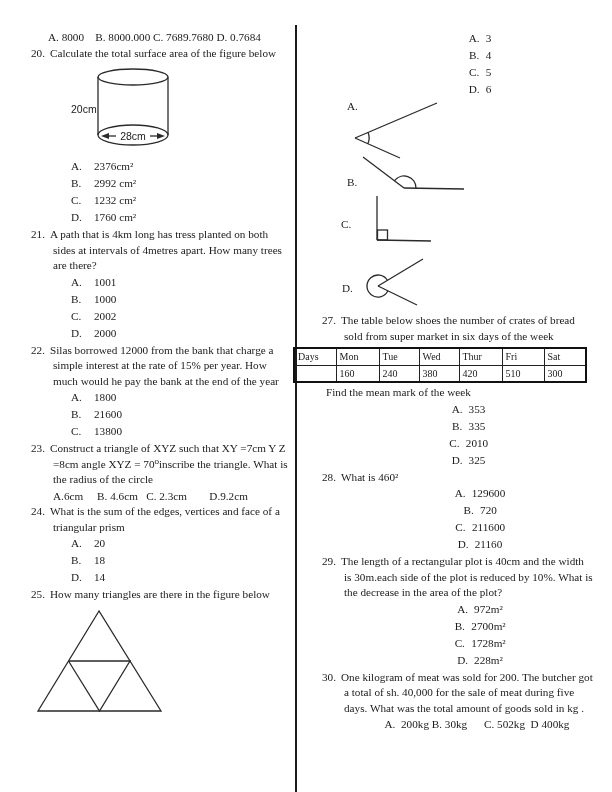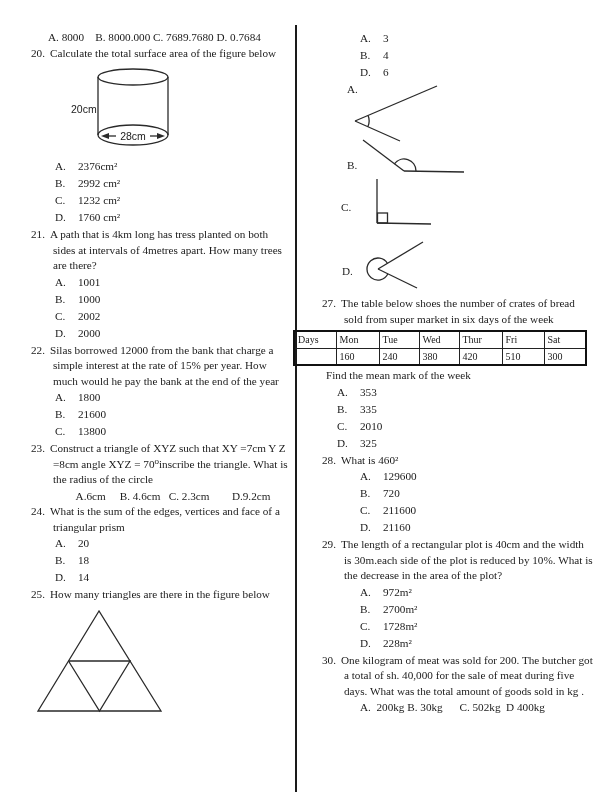--- a/index.html
+++ b/index.html
@@ -8,28 +8,28 @@
     font-family:"Liberation Serif","DejaVu Serif",serif;
     font-size:11.2px;line-height:15.5px;color:#1a1a1a;
   }
   .divider{position:absolute;left:295px;top:25px;width:2px;height:767px;background:#1a1a1a;}
   .col{position:absolute;top:4px;}
   .col-left{left:31px;width:262px;padding-top:26px;}
   .col-right{left:322px;width:272px;padding-top:26px;}
   .qhead{padding-left:22px;text-indent:-22px;}
   .qnum{margin-right:5px;}
   .opts{margin-top:1px;}
-  .opt{margin-left:24px;margin-bottom:1.5px;}
-  .col-right .opt{margin-left:38px;}
+  .opt{margin-left:40px;margin-bottom:1.5px;}
+  .col-right .opt{margin-left:38px;text-align:center;}
   .col-right .opts-tight .opt{margin-left:15px;}
   .letter{display:inline-block;min-width:23px;}
   .inline-opts{white-space:pre-wrap;}
   .top-opts{margin-left:17px;}
-  .cont-opts{margin-left:22px;margin-top:1px;text-align:center;}
-  .q30-opts{margin-left:38px;margin-top:1px;}
+  .cont-opts{margin-left:22px;margin-top:1px;}
+  .q30-opts{margin-left:38px;margin-top:1px;text-align:center;}
   .subtext{margin-left:4px;}
   svg{display:block;}
   svg line, svg ellipse, svg path, svg polygon, svg polyline, svg rect{
     stroke:#2a2a2a;fill:none;stroke-width:1.3;
   }
   svg polygon.arrowhead{fill:#2a2a2a;stroke:none;}
   svg text{fill:#1a1a1a;stroke:none;font-family:"Liberation Sans","DejaVu Sans",sans-serif;font-size:10.5px;}
   .fig-cylinder{margin:6px 0 6px 40px;}
   .fig-triangle{margin:6px 0 0 5px;}
   .angles{position:relative;height:214px;margin-top:1px;}
@@ -123,20 +123,21 @@
     </svg>
   </div>
 
 </div>
 
 <div class="col col-right">
 
   <div class="opts">
     <div class="opt"><span class="letter">A.</span><span>3</span></div>
     <div class="opt"><span class="letter">B.</span><span>4</span></div>
+    <div class="opt"><span class="letter">C.</span><span>5</span></div>
     <div class="opt"><span class="letter">D.</span><span>6</span></div>
   </div>
 
   <div class="question">
 
     <div class="angles">
       <span class="alabel lab-a">A.</span>
       <svg class="svg-a" width="90" height="62" viewBox="0 0 90 62">
         <line x1="2" y1="37" x2="84" y2="2"></line>
         <line x1="2" y1="37" x2="47" y2="57"></line>

